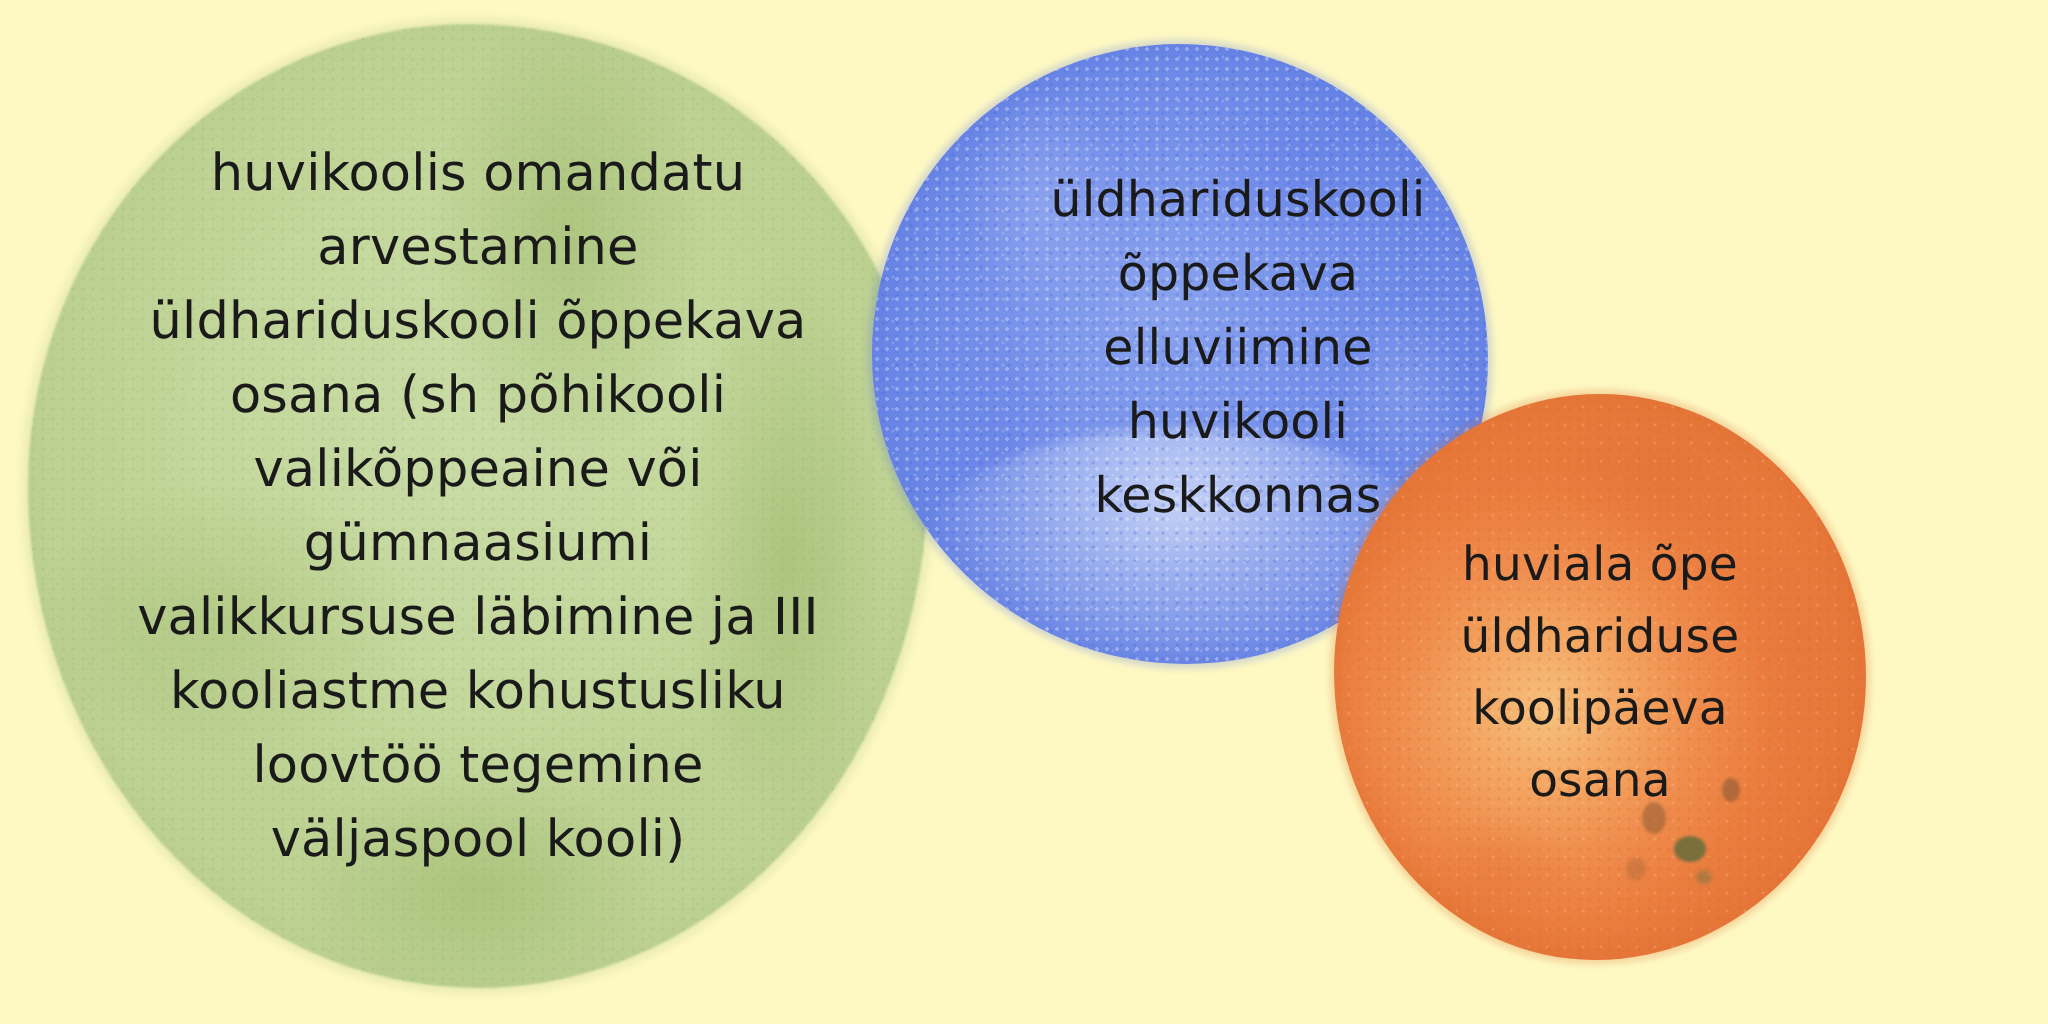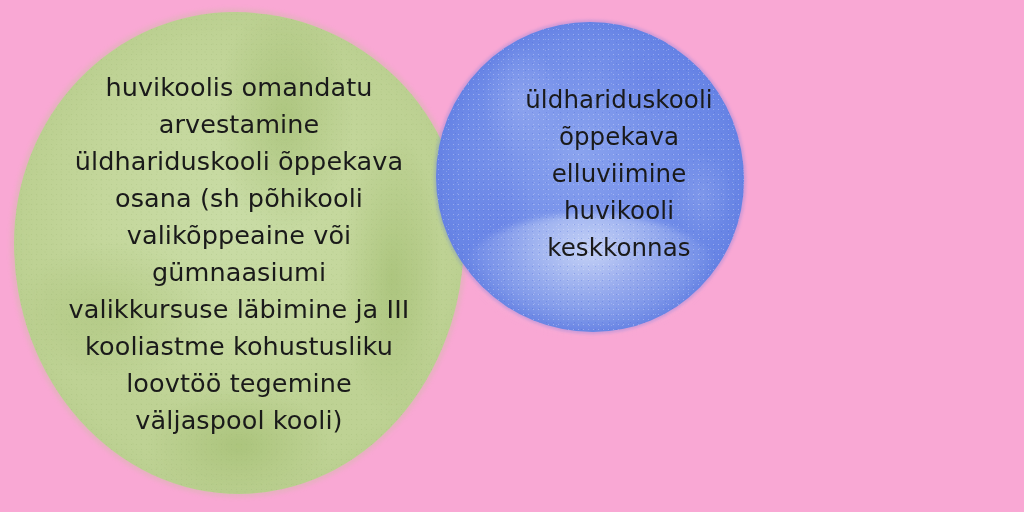--- a/index.html
+++ b/index.html
@@ -11,21 +11,21 @@
     width: 1024px;
     height: 512px;
     overflow: hidden;
     font-family: "DejaVu Sans", "Liberation Sans", sans-serif;
   }
 
   #canvas {
     position: relative;
     width: 1024px;
     height: 512px;
-    background: #f9a8d4;
+    background: #fef9c3;
     overflow: hidden;
   }
 
   
   .blob {
     position: absolute;
     display: flex;
     align-items: center;
     justify-content: center;
   }
@@ -251,14 +251,31 @@
       <div class="paint-edge"></div>
       <div class="paint-grain"></div>
     </div>
     <div class="blob-text">üldhariduskooli
 õppekava
 elluviimine
 huvikooli
 keskkonnas</div>
   </div>
 
+  <div class="blob" id="blob-orange">
+    <div class="blob-paint">
+      <div class="paint-base"></div>
+      <div class="paint-mottle"></div>
+      <div class="paint-edge"></div>
+      <div class="paint-grain"></div>
+      <div class="speck speck-a"></div>
+      <div class="speck speck-b"></div>
+      <div class="speck speck-c"></div>
+      <div class="speck speck-d"></div>
+      <div class="speck speck-e"></div>
+    </div>
+    <div class="blob-text">huviala õpe
+üldhariduse
+koolipäeva
+osana</div>
+  </div>
 
 </div>
 
 </body></html>

